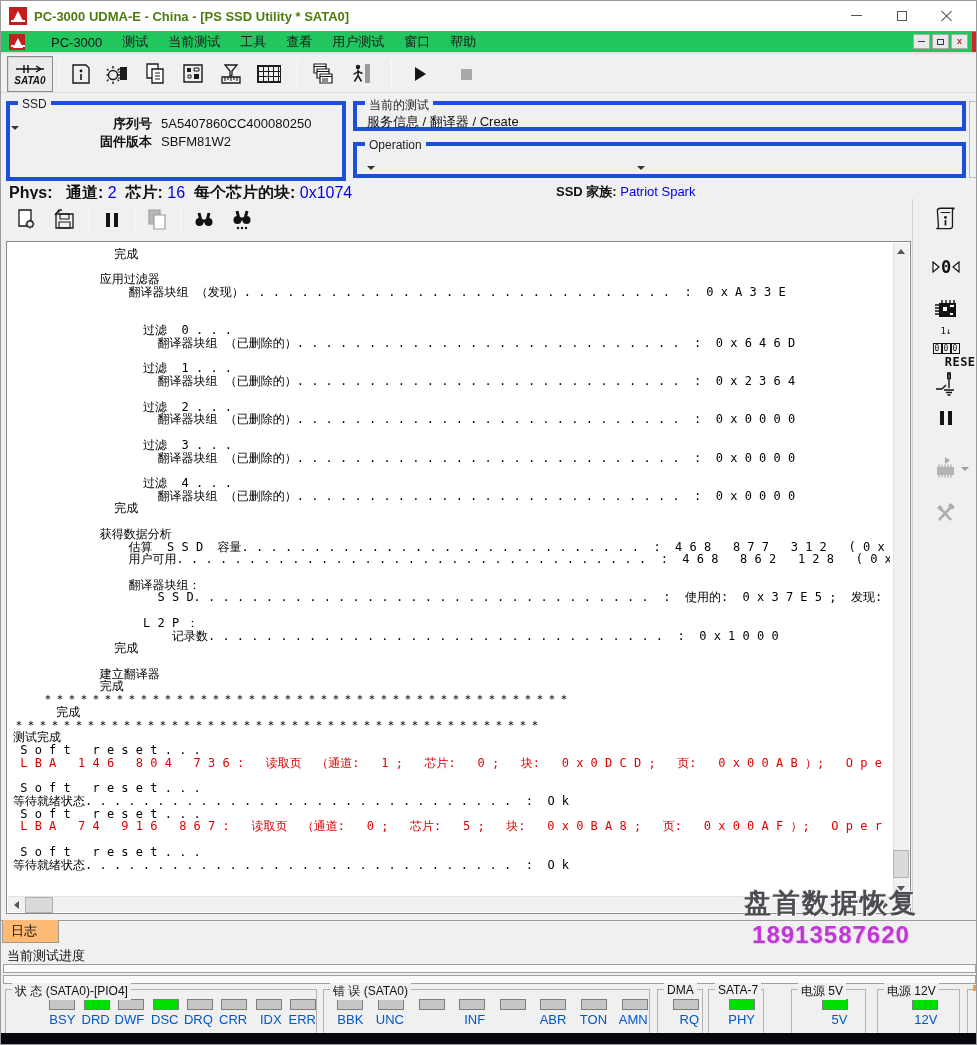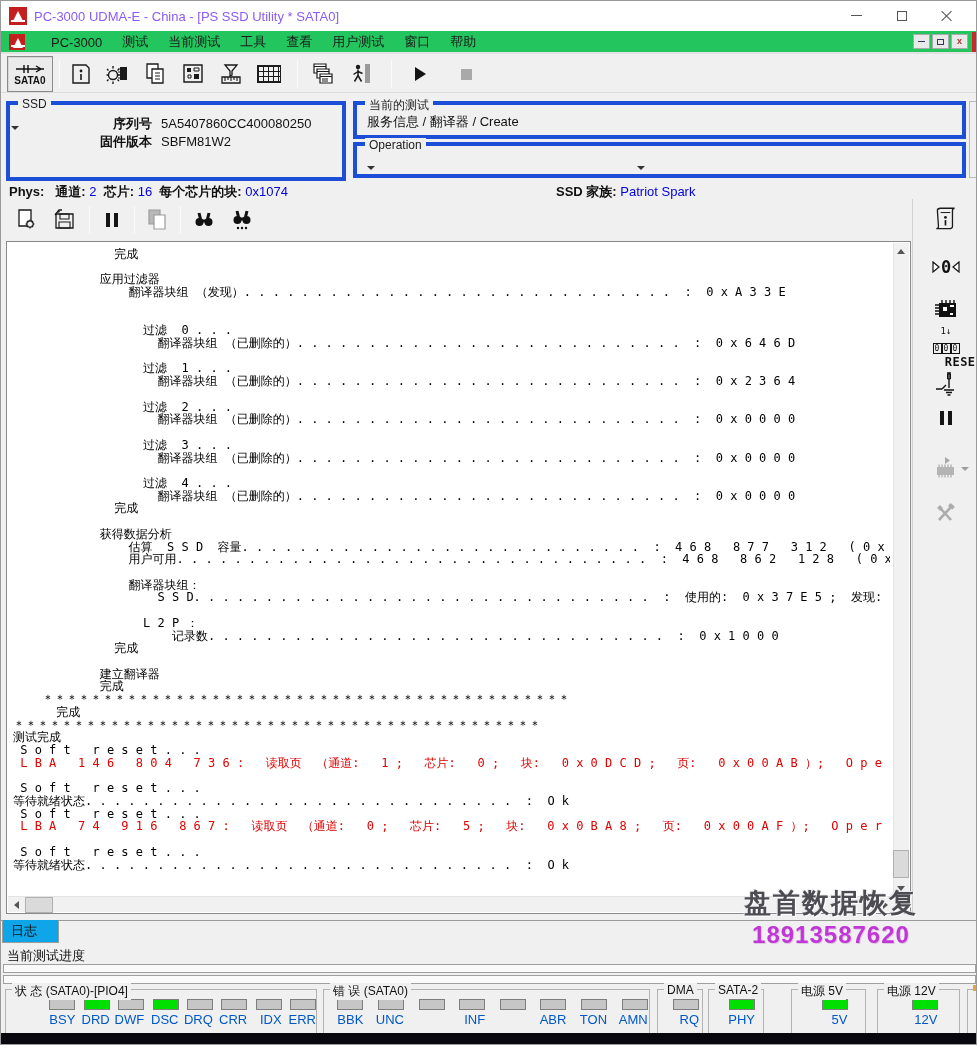--- a/index.html
+++ b/index.html
@@ -2,21 +2,21 @@
 <html><head>
 <meta charset="utf-8">
 <style>
   * { box-sizing: border-box; margin:0; padding:0; }
   html,body { width:977px; height:1045px; }
   body { position:relative; background:#f0f0f0; font-family:"Liberation Sans",sans-serif; overflow:hidden; border:1px solid #9a9a9a; }
   .abs { position:absolute; }
 
   
   #titlebar { left:0; top:0; width:977px; height:30px; background:#fff; }
-  #title-text { left:33px; top:8px; font-size:13px; color:#8b5cf6; white-space:nowrap; }
+  #title-text { left:33px; top:8px; font-size:13px; color:#4d7c0f; white-space:nowrap;font-weight:bold; }
   .app-logo { width:18px; height:18px; background:#c41e1e; position:absolute; }
   .app-logo:before { content:""; position:absolute; left:4px; top:4px; border-left:5px solid transparent; border-right:5px solid transparent; border-bottom:10px solid #fff; }
   .app-logo:after { content:""; position:absolute; left:2px; bottom:3px; width:14px; height:2px; background:#fff; }
   .cap-btn { width:45px; height:29px; display:flex; align-items:center; justify-content:center; }
   .glyph-min { width:11px; height:1px; background:#555; }
   .glyph-max { width:10px; height:10px; border:1px solid #555; }
   .glyph-x { position:relative; width:11px; height:11px; }
   .glyph-x:before,.glyph-x:after { content:""; position:absolute; left:5px; top:-1px; width:1px; height:14px; background:#555; }
   .glyph-x:before { transform:rotate(45deg);} .glyph-x:after { transform:rotate(-45deg);}
 
@@ -25,49 +25,49 @@
   #menu-items { position:absolute; left:40px; top:0; height:22px; display:flex; align-items:center; }
   .menu-item { font-size:13px; color:#1a1a1a; padding:0 10px; white-space:nowrap; }
   .mdi-btn { position:absolute; top:3px; width:17px; height:15px; background:#e9e9e9; border:1px solid #aaa; display:flex; align-items:center; justify-content:center; }
   .mdi-min { width:7px; height:1px; background:#336; }
   .mdi-restore { width:7px; height:6px; border:1px solid #336; }
   .mdi-x { font-size:9px; color:#a33; line-height:1; font-weight:bold; }
   #red-sliver { left:971px; top:31px; width:6px; height:20px; background:#c62a2a; }
 
   
   #toolbar1 { left:0; top:52px; width:977px; height:40px; background:#f0f0f0; border-top:1px solid #e0e0e0; border-bottom:1px solid #dcdcdc; }
-  .tbtn { position:absolute; display:flex; align-items:center; justify-content:center; }
+  .tbtn { position:absolute; display:flex; align-items:center; justify-content:center;font-style:italic; }
   .vsep { position:absolute; width:1px; background:#c4c4c4; border-right:1px solid #fbfbfb; }
   #sata0-btn { left:6px; top:2px; width:46px; height:36px; border:1px solid #8a8a8a; background:#ebebeb; flex-direction:column; box-shadow:inset 1px 1px 0 #d7d7d7; }
   #sata0-btn .lbl { font-size:10px; font-weight:bold; color:#111; letter-spacing:0; }
   svg.ic { display:block; }
   .ic line,.ic path,.ic rect,.ic circle,.ic polyline { vector-effect:non-scaling-stroke; }
   .play-tri { width:0; height:0; border-left:11px solid #141414; border-top:7px solid transparent; border-bottom:7px solid transparent; }
   .stop-sq { width:11px; height:11px; background:#a9a9a9; }
   .grid-ic { width:24px; height:18px; border:1px solid #1c1c1c;
     background-image:repeating-linear-gradient(90deg,#1c1c1c 0 1px,transparent 1px 5px),repeating-linear-gradient(0deg,#1c1c1c 0 1px,transparent 1px 5px); }
   #toolbar2 { left:0; top:198px; width:911px; height:42px; background:#f0f0f0; }
   .pause-ic { display:flex; gap:4px; } .pause-ic i { display:block; width:4px; height:14px; background:#141414; }
 
   
   .grp { position:absolute; border:4px solid #1d4ed8; }
   .grp-label { position:absolute; top:-8px; left:8px; background:#f0f0f0; padding:0 4px; font-size:12px; color:#222; white-space:nowrap; }
   #grp-ssd { left:5px; top:100px; width:340px; height:80px; }
   .ssd-row { line-height:17px; white-space:nowrap; }
   .ssd-label { display:inline-block; width:142px; text-align:right; font-weight:bold; font-size:13px; color:#111; }
   .ssd-val { font-size:13px; color:#111; margin-left:9px; }
-  #grp-test { left:352px; top:100px; width:613px; height:38px; }
+  #grp-test { left:352px; top:100px; width:613px; height:30px; }
   #cur-test-val { position:absolute; left:10px; top:8px; font-size:13px; color:#111; }
   #grp-op { left:352px; top:141px; width:613px; height:36px; }
   .dd-btn { position:absolute; width:16px; height:13px; display:flex; align-items:center; justify-content:center; }
   .dd-tri { width:0; height:0; border-left:4px solid transparent; border-right:4px solid transparent; border-top:4px solid #333; }
   #splitter { left:968px; top:100px; width:8px; height:77px; border:1px solid #bbb; background:#f0f0f0; }
 
   
-  #phys-row { left:8px; top:182px; height:16px; font-size:13px; white-space:nowrap; }
+  #phys-row { left:8px; top:182px; height:16px; font-size:16px; white-space:nowrap; }
   .b { font-weight:bold; color:#111; }
   .blue { color:#0000e0; }
   #family-row { left:555px; top:182px; font-size:13px; white-space:nowrap; }
 
   
   #log-box { left:5px; top:240px; width:905px; height:673px; background:#fff; border:1px solid #8a8a8a; }
   #log-text { position:absolute; left:6px; top:6px; right:20px; bottom:18px; overflow:hidden;
     font-family:"DejaVu Sans Mono","Liberation Mono",monospace; font-size:12px; color:#000; }
   .log-line { height:12.72px; line-height:12.72px; white-space:pre; }
   .log-line.red { color:#e00000; }
@@ -89,21 +89,21 @@
   .zero-wrap { display:flex; align-items:center; gap:1px; font-weight:bold; font-size:17px; color:#111;
     font-family:"DejaVu Sans Mono",monospace; }
   .rst { text-align:center; font-family:"DejaVu Sans Mono",monospace; color:#111; }
   .rst-top { font-size:9px; line-height:9px; }
   .rst-boxes span { display:inline-block; width:9px; height:11px; border:1px solid #111; font-size:8px; line-height:10px; }
   .rst-label { font-size:12px; font-weight:bold; letter-spacing:0.5px;margin-left:36px; }
   .dd-gray { width:0;height:0;border-left:4px solid transparent;border-right:4px solid transparent;border-top:4px solid #9d9d9d; position:absolute; }
 
   
   #tabline { left:0; top:919px; width:977px; height:1px; background:#9a9a9a; }
-  #tab-log { left:1px; top:919px; width:57px; height:23px; background:#0ea5e9; border:1px solid #9a9a9a; border-top:none; font-size:13px; color:#111; display:flex; align-items:center; padding-left:8px; }
+  #tab-log { left:1px; top:919px; width:57px; height:23px; background:#fdba74; border:1px solid #9a9a9a; border-top:none; font-size:13px; color:#111; display:flex; align-items:center; padding-left:8px; }
   #progress-label { left:6px; top:946px; font-size:13px; color:#111; }
   .pbar { left:2px; width:973px; height:9px; border:1px solid #9f9f9f; background:#fafafa; position:absolute; }
   #pbar1 { top:963px; } #pbar2 { top:974px; }
 
   .sgrp { position:absolute; top:988px; height:47px; border:1px solid #b2b2b2; }
   .sgrp-label { position:absolute; top:-7px; left:6px; background:#f0f0f0; padding:0 3px; font-size:12px; color:#111; white-space:nowrap; }
   .led-row { display:flex; justify-content:space-around; align-items:flex-start; margin-top:9px; }
   .led-cell { display:flex; flex-direction:column; align-items:flex-end; width:38px; }
   .led { width:26px; height:11px; background:#c6c6c6; border:1px solid #7e7e7e; }
   .led.on { background:#00e000; }
@@ -551,21 +551,21 @@
 <div class="sgrp" style="left:656px;width:46px;">
   <span class="sgrp-label">DMA</span>
   <div class="led-row">
       <div class="led-cell">
         <div class="led"></div>
         <div class="led-label">RQ</div>
       </div>
     </div>
 </div>
 <div class="sgrp" style="left:707px;width:56px;">
-  <span class="sgrp-label">SATA-2</span>
+  <span class="sgrp-label">SATA-7</span>
   <div class="led-row">
       <div class="led-cell">
         <div class="led on"></div>
         <div class="led-label">PHY</div>
       </div>
     </div>
 </div>
 <div class="sgrp" style="left:790px;width:75px;">
   <span class="sgrp-label">电源 5V</span>
   <div class="led-row">

